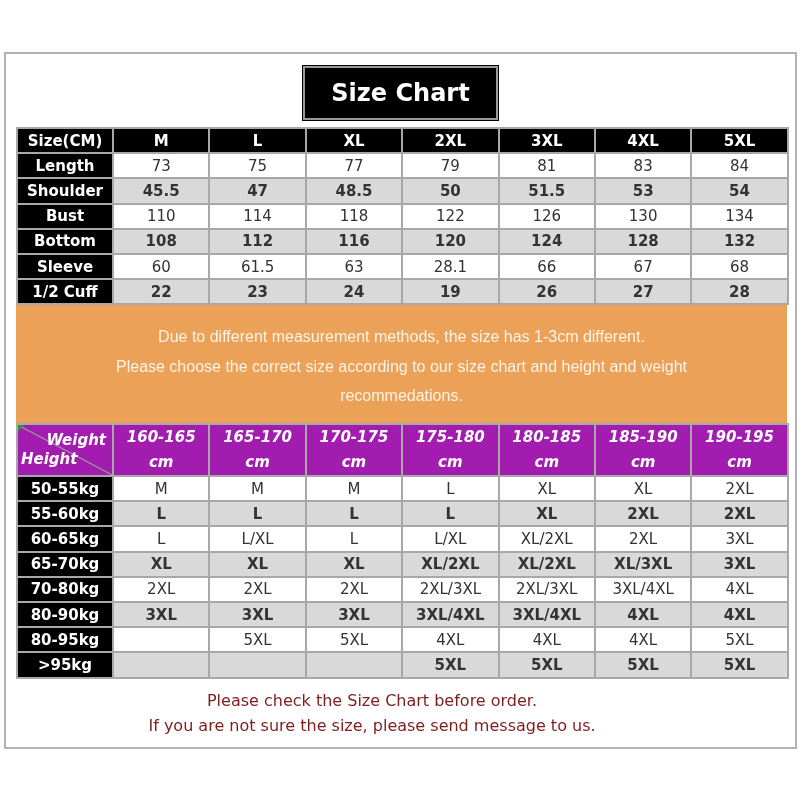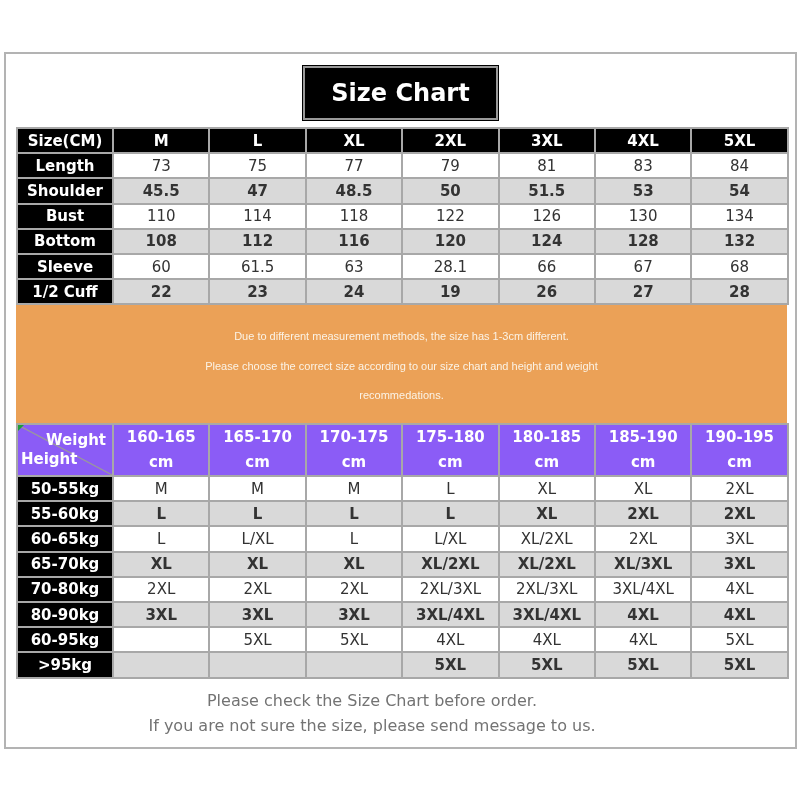--- a/index.html
+++ b/index.html
@@ -19,32 +19,32 @@
   table { border-collapse: collapse; position: absolute; left: 16px; table-layout: fixed; }
   td, th { border: 2px solid #a8a8a8; text-align: center; overflow: hidden; white-space: nowrap; }
   .t1 { top: 127px; width: 771px; padding-left: 16px; }
   .t1 td, .t1 th { height: 25.2px; font-size: 15px; }
   .hd { background: #000; color: #fff; font-weight: bold; font-size: 15px; }
   .rl { background: #000; color: #fff; font-weight: bold; font-size: 15px; }
   .cw { background: #fff; color: #333; font-weight: normal; }
   .cg { background: #d9d9d9; color: #333; font-weight: bold; }
   .banner {
     position: absolute; left: 16px; top: 305px; width: 771px; height: 118px;
-    background: #eba157; color: #fbf3e6; font-size: 11px; text-align: center;
+    background: #eba157; color: #fbf3e6; font-size: 16px; text-align: center;
     font-family: "Liberation Sans", sans-serif;
     padding-top: 17px; line-height: 29.5px;
   }
   .t2 { top: 423px; width: 771px; }
   .t2 td, .t2 th { height: 25.2px; font-size: 15px; }
-  .t2 .h2 { height: 51px; line-height: 25px; background: #8b5cf6; color: #fff; font-weight: bold; font-size: 15px; white-space: normal; }
+  .t2 .h2 { height: 51px; line-height: 25px; background: #a21caf; color: #fff; font-weight: bold; font-size: 15px; white-space: normal; font-style: italic; }
   .corner { position: relative; padding: 0; }
   .corner svg { position: absolute; left: 0; top: 0; }
   .corner .w { position: absolute; right: 6px; top: 3px; font-weight: bold; color: #fff; font-size: 15px; }
   .corner .h { position: absolute; left: 3px; bottom: 3px; font-weight: bold; color: #fff; font-size: 15px; }
-  .notes { position: absolute; left: 0; width: 744px; top: 688px; text-align: center; color: #737373; font-size: 16px; line-height: 25px; font-family: "DejaVu Sans", sans-serif; }
+  .notes { position: absolute; left: 0; width: 744px; top: 688px; text-align: center; color: #7f1d1d; font-size: 16px; line-height: 25px; font-family: "DejaVu Sans", sans-serif; }
 </style>
 </head>
 <body>
 
 <div class="frame"></div>
 
 <div class="title-box">Size Chart</div>
 
 <table class="t1">
   <colgroup>
@@ -224,21 +224,21 @@
         <td class="rl">80-90kg</td>
         <td class="cg">3XL</td>
         <td class="cg">3XL</td>
         <td class="cg">3XL</td>
         <td class="cg">3XL/4XL</td>
         <td class="cg">3XL/4XL</td>
         <td class="cg">4XL</td>
         <td class="cg">4XL</td>
       </tr>
       <tr>
-        <td class="rl">60-95kg</td>
+        <td class="rl">80-95kg</td>
         <td class="cw"></td>
         <td class="cw">5XL</td>
         <td class="cw">5XL</td>
         <td class="cw">4XL</td>
         <td class="cw">4XL</td>
         <td class="cw">4XL</td>
         <td class="cw">5XL</td>
       </tr>
       <tr>
         <td class="rl">&gt;95kg</td>

